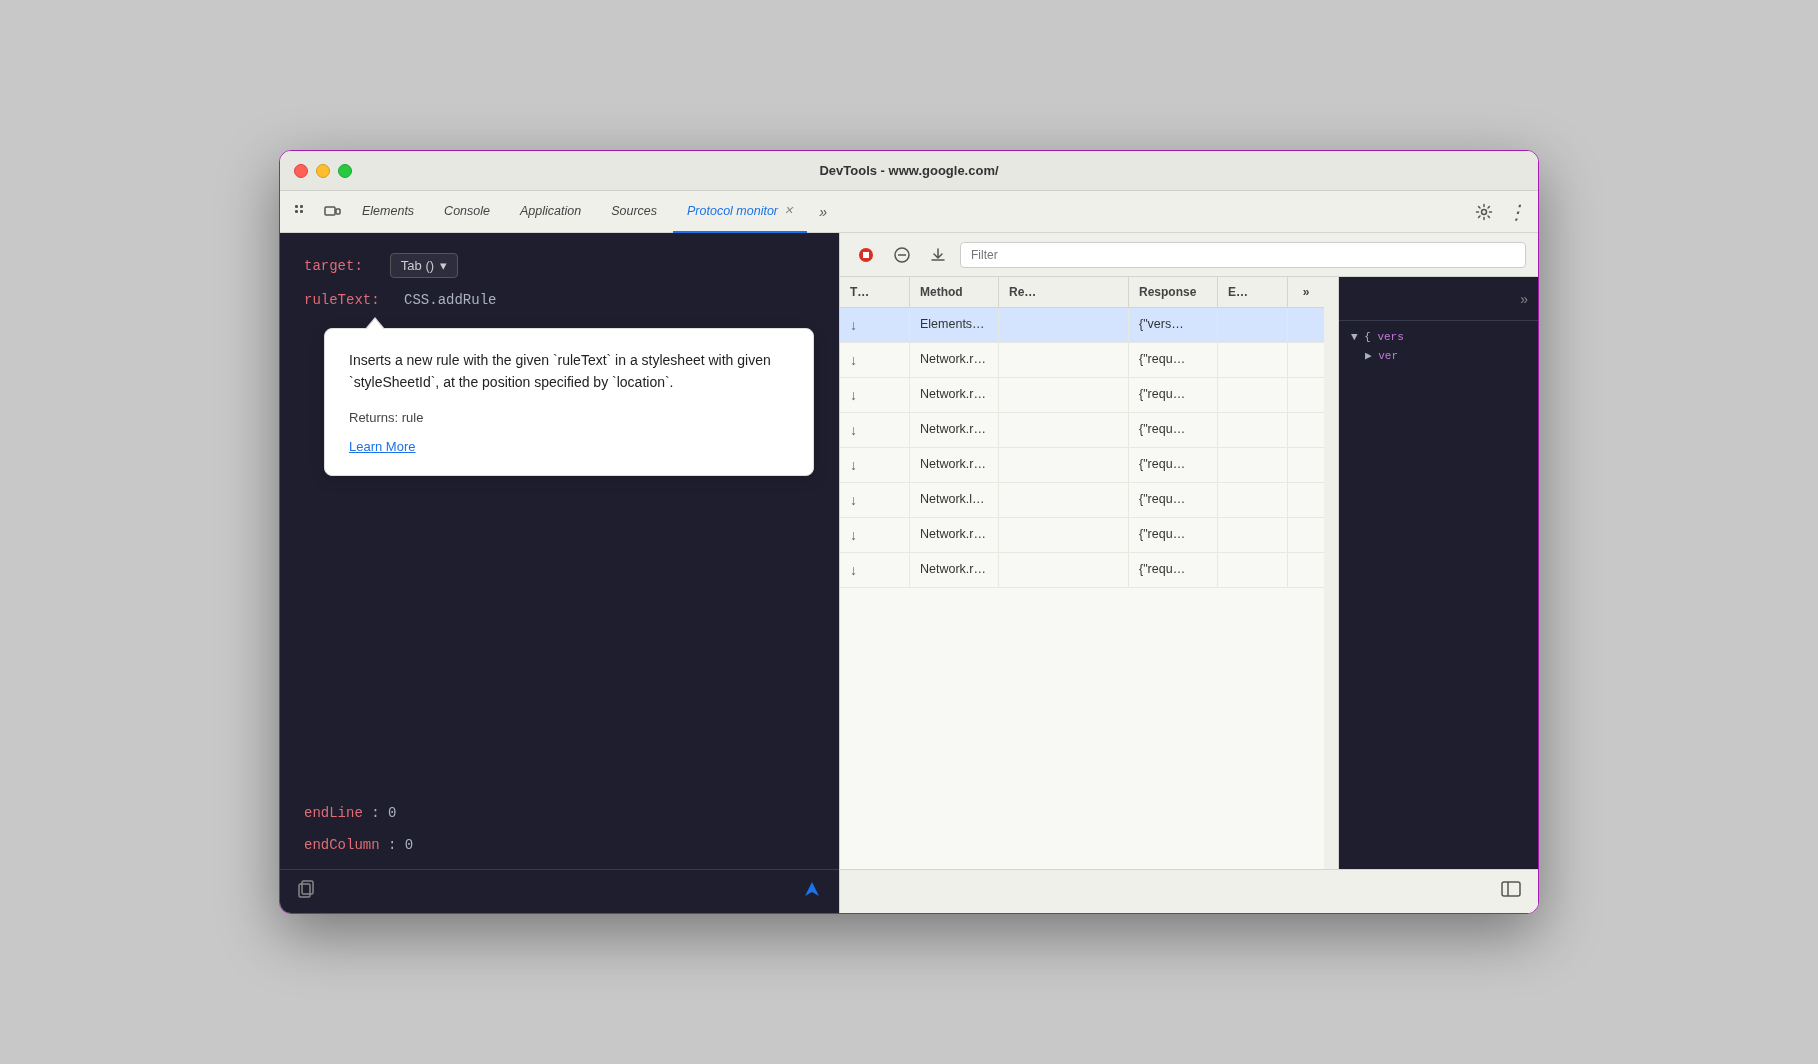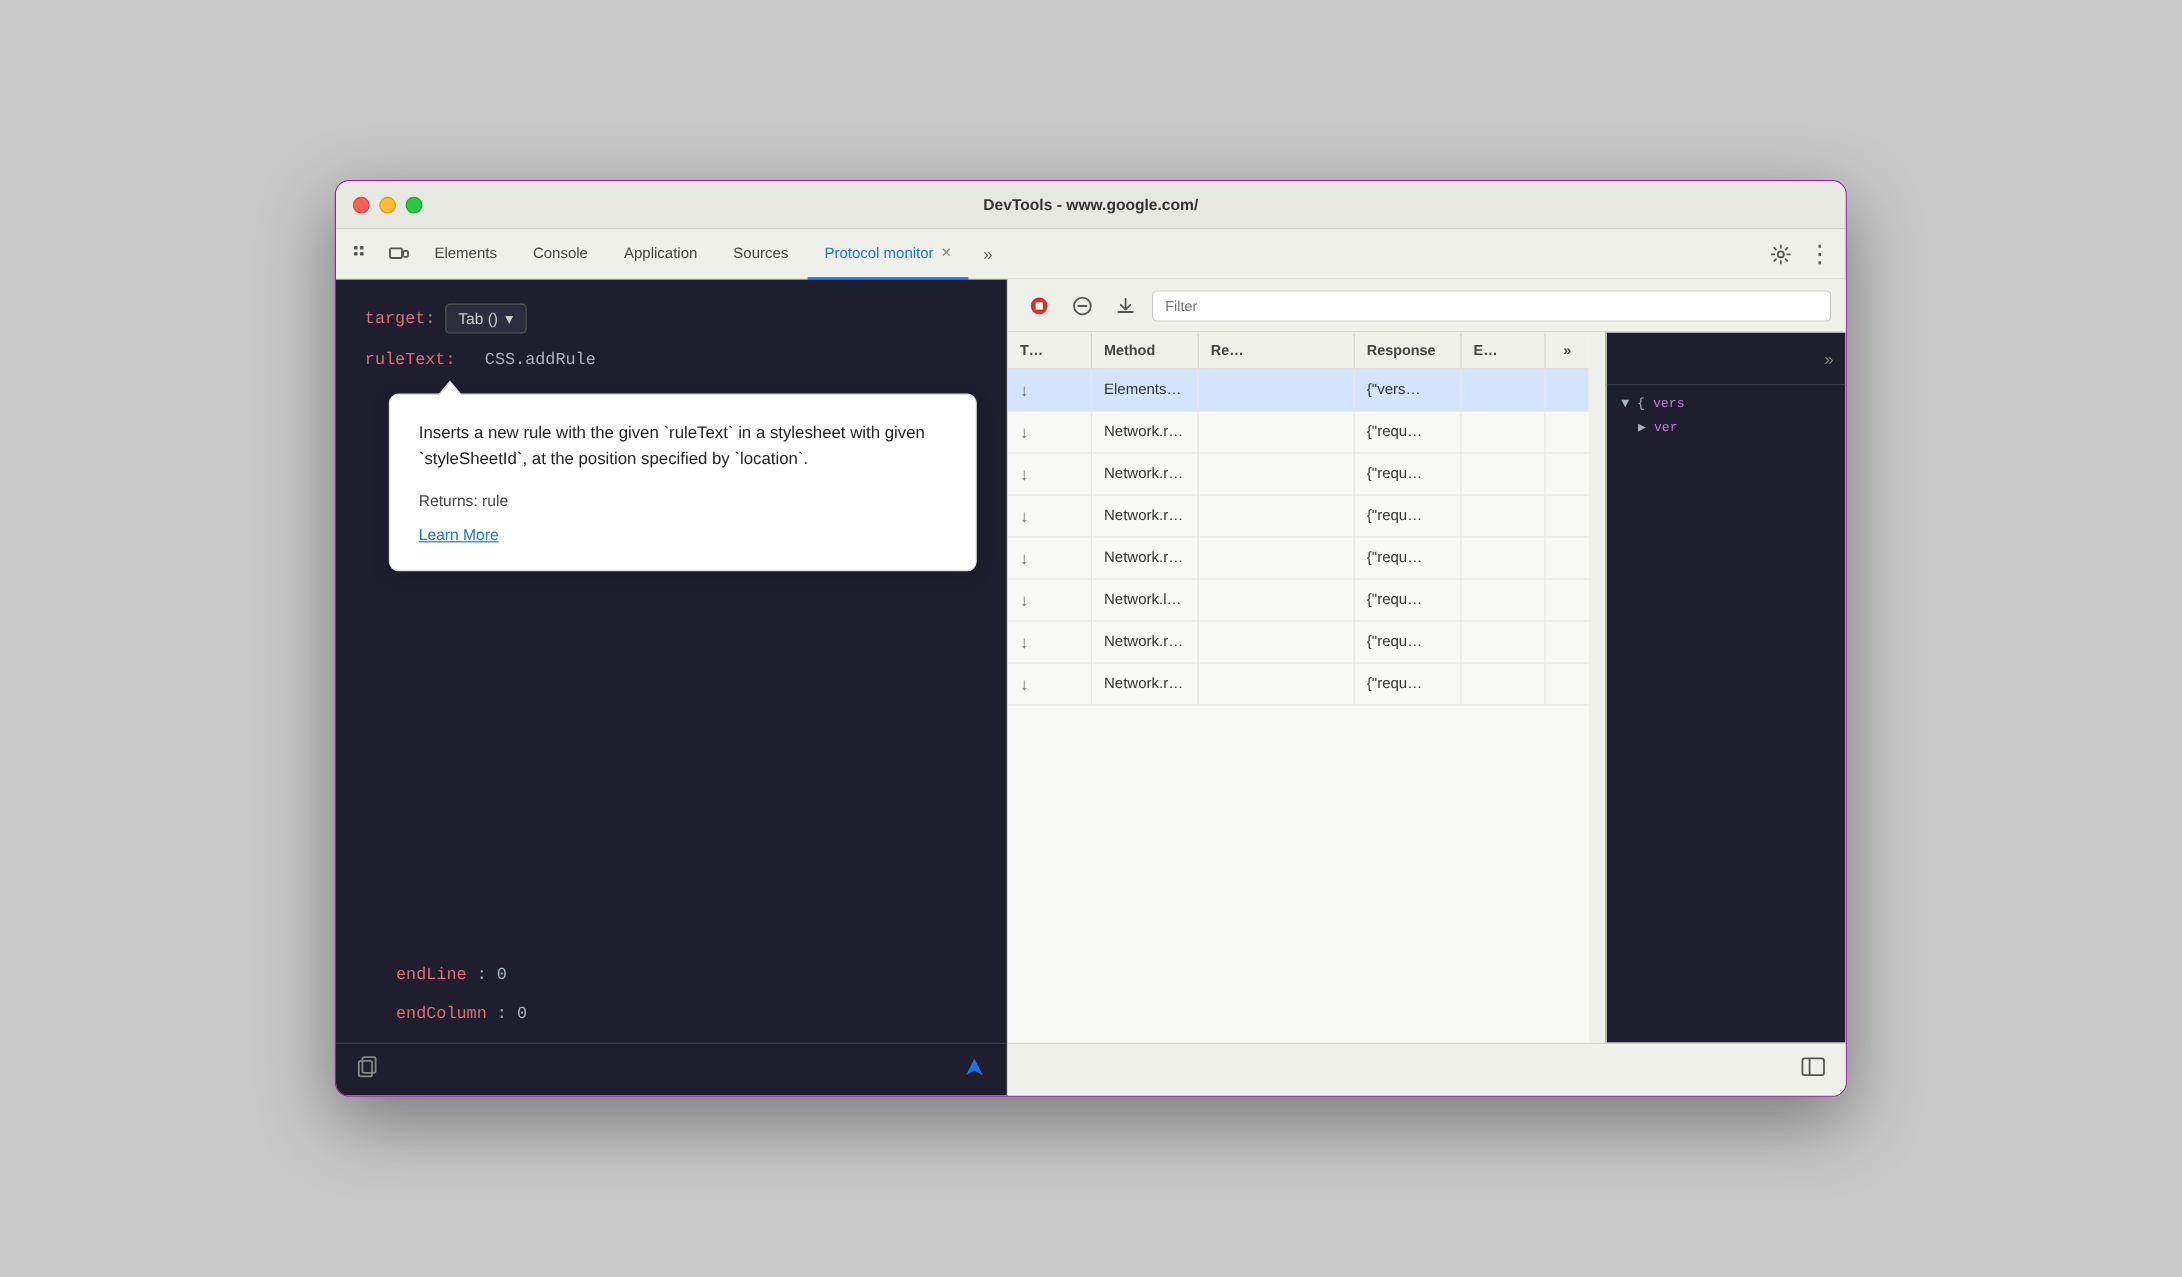--- a/index.html
+++ b/index.html
@@ -49,20 +49,21 @@
       color: #333;
     }
     .toolbar {
       background: #f0f0eb;
       border-bottom: 1px solid #d5d5d0;
       display: flex;
       align-items: center;
       padding: 0 8px;
       height: 42px;
       gap: 2px;
+      font-style: italic;
     }
     .toolbar-icon {
       width: 28px;
       height: 28px;
       display: flex;
       align-items: center;
       justify-content: center;
       border-radius: 4px;
       cursor: pointer;
       color: #555;
@@ -118,21 +119,21 @@
       position: relative;
     }
     .left-panel-inner {
       padding: 20px 24px;
       flex: 1;
       overflow: hidden;
     }
     .target-row {
       display: flex;
       align-items: center;
-      gap: 8px;
+      gap: 27px;
       margin-bottom: 14px;
     }
     .label-red {
       color: #e06c75;
       font-family: 'Courier New', monospace;
       font-size: 14px;
       font-weight: 500;
     }
     .dropdown-btn {
       background: #2d2d3e;
@@ -201,21 +202,20 @@
       cursor: pointer;
     }
     .code-area {
       margin-top: 30px;
       padding: 0 24px;
       font-family: 'Courier New', monospace;
       font-size: 14px;
     }
     .code-line {
       margin-bottom: 16px;
-      margin-left: 26px;
     }
     .code-key { color: #e06c75; }
     .code-val { color: #abb2bf; }
     .left-bottom-bar {
       height: 44px;
       border-top: 1px solid #3a3a4e;
       display: flex;
       align-items: center;
       padding: 0 16px;
       gap: 12px;

